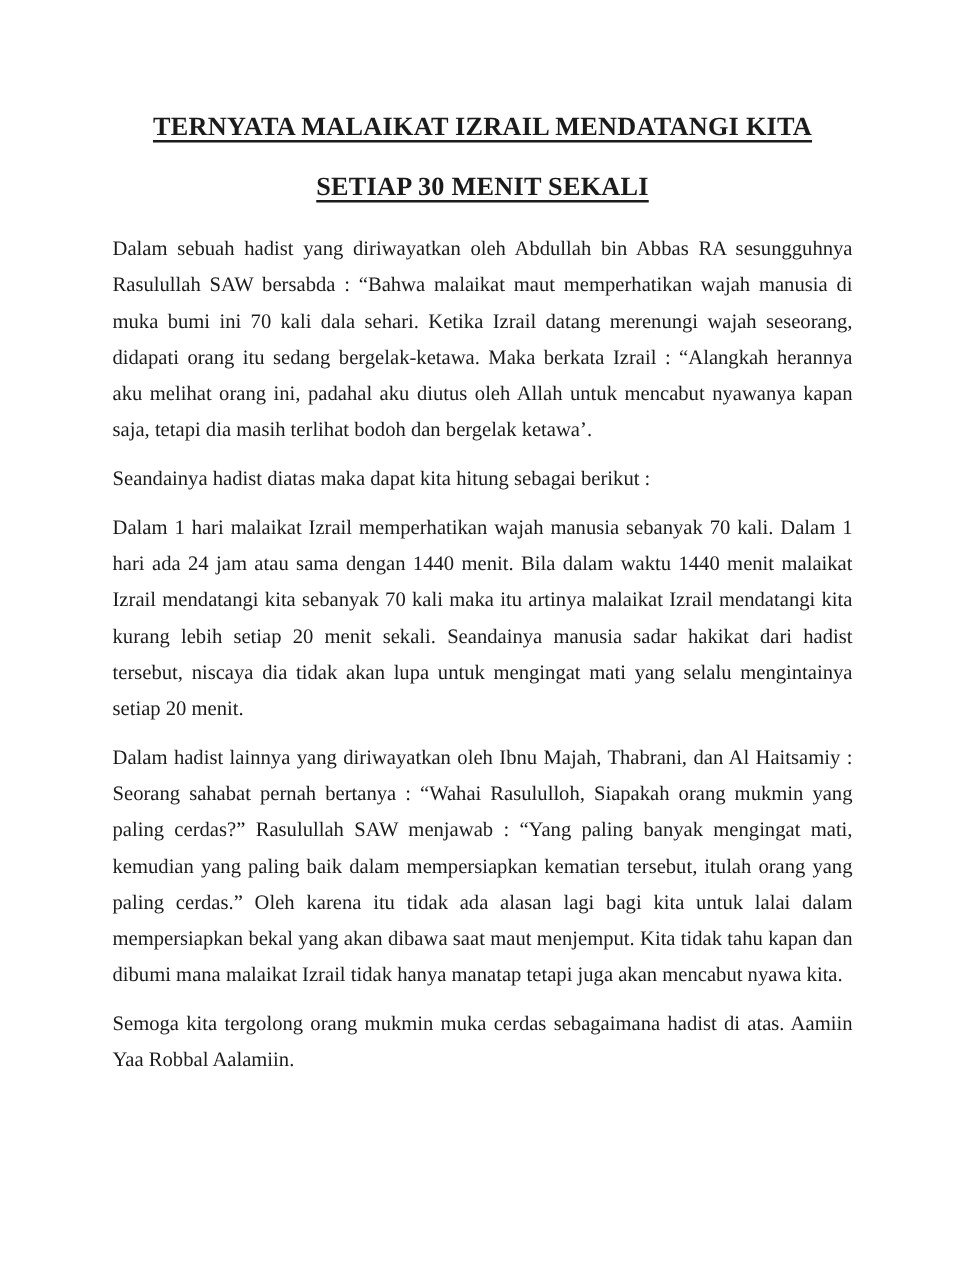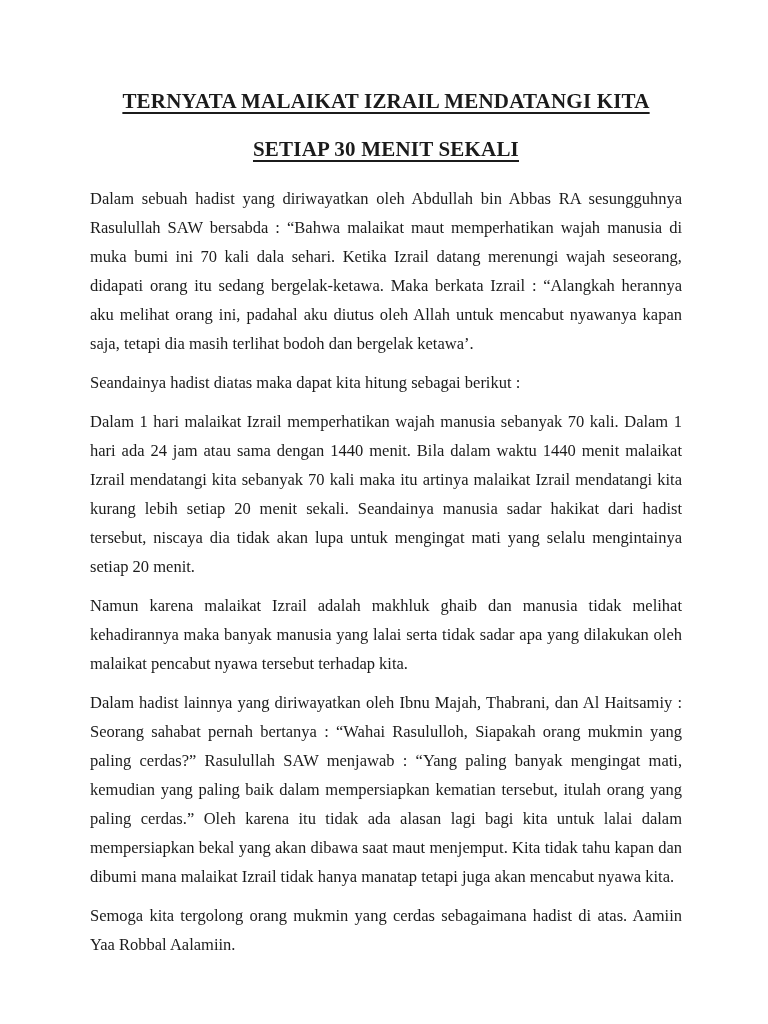--- a/index.html
+++ b/index.html
@@ -50,17 +50,16 @@
 <div class="page">
   <header class="doc-title">
     <span class="title-line">TERNYATA MALAIKAT IZRAIL MENDATANGI KITA</span>
     <span class="title-line">SETIAP 30 MENIT SEKALI</span>
   </header>
 
   <main class="doc-body">
     <p class="para">Dalam sebuah hadist yang diriwayatkan oleh Abdullah bin Abbas RA sesungguhnya Rasulullah SAW bersabda : “Bahwa malaikat maut memperhatikan wajah manusia di muka bumi ini 70 kali dala sehari. Ketika Izrail datang merenungi wajah seseorang, didapati orang itu sedang bergelak-ketawa. Maka berkata Izrail : “Alangkah herannya aku melihat orang ini, padahal aku diutus oleh Allah untuk mencabut nyawanya kapan saja, tetapi dia masih terlihat bodoh dan bergelak ketawa’.</p>
     <p class="para">Seandainya hadist diatas maka dapat kita hitung sebagai berikut :</p>
     <p class="para">Dalam 1 hari malaikat Izrail memperhatikan wajah manusia sebanyak 70 kali. Dalam 1 hari ada 24 jam atau sama dengan 1440 menit. Bila dalam waktu 1440 menit malaikat Izrail mendatangi kita sebanyak 70 kali maka itu artinya malaikat Izrail mendatangi kita kurang lebih setiap 20 menit sekali. Seandainya manusia sadar hakikat dari hadist tersebut, niscaya dia tidak akan lupa untuk mengingat mati yang selalu mengintainya setiap 20 menit.</p>
-    <p class="para">Namun karena malaikat Izrail adalah makhluk ghaib dan manusia tidak melihat kehadirannya maka banyak manusia yang lalai serta tidak sadar apa yang dilakukan oleh malaikat pencabut nyawa tersebut terhadap kita.</p>
     <p class="para">Dalam hadist lainnya yang diriwayatkan oleh Ibnu Majah, Thabrani, dan Al Haitsamiy : Seorang sahabat pernah bertanya : “Wahai Rasululloh, Siapakah orang mukmin yang paling cerdas?” Rasulullah SAW menjawab : “Yang paling banyak mengingat mati, kemudian yang paling baik dalam mempersiapkan kematian tersebut, itulah orang yang paling cerdas.” Oleh karena itu tidak ada alasan lagi bagi kita untuk lalai dalam mempersiapkan bekal yang akan dibawa saat maut menjemput. Kita tidak tahu kapan dan dibumi mana malaikat Izrail tidak hanya manatap tetapi juga akan mencabut nyawa kita.</p>
-    <p class="para">Semoga kita tergolong orang mukmin yang cerdas sebagaimana hadist di atas. Aamiin Yaa Robbal Aalamiin.</p>
+    <p class="para">Semoga kita tergolong orang mukmin muka cerdas sebagaimana hadist di atas. Aamiin Yaa Robbal Aalamiin.</p>
   </main>
 </div>
 
 </body></html>

